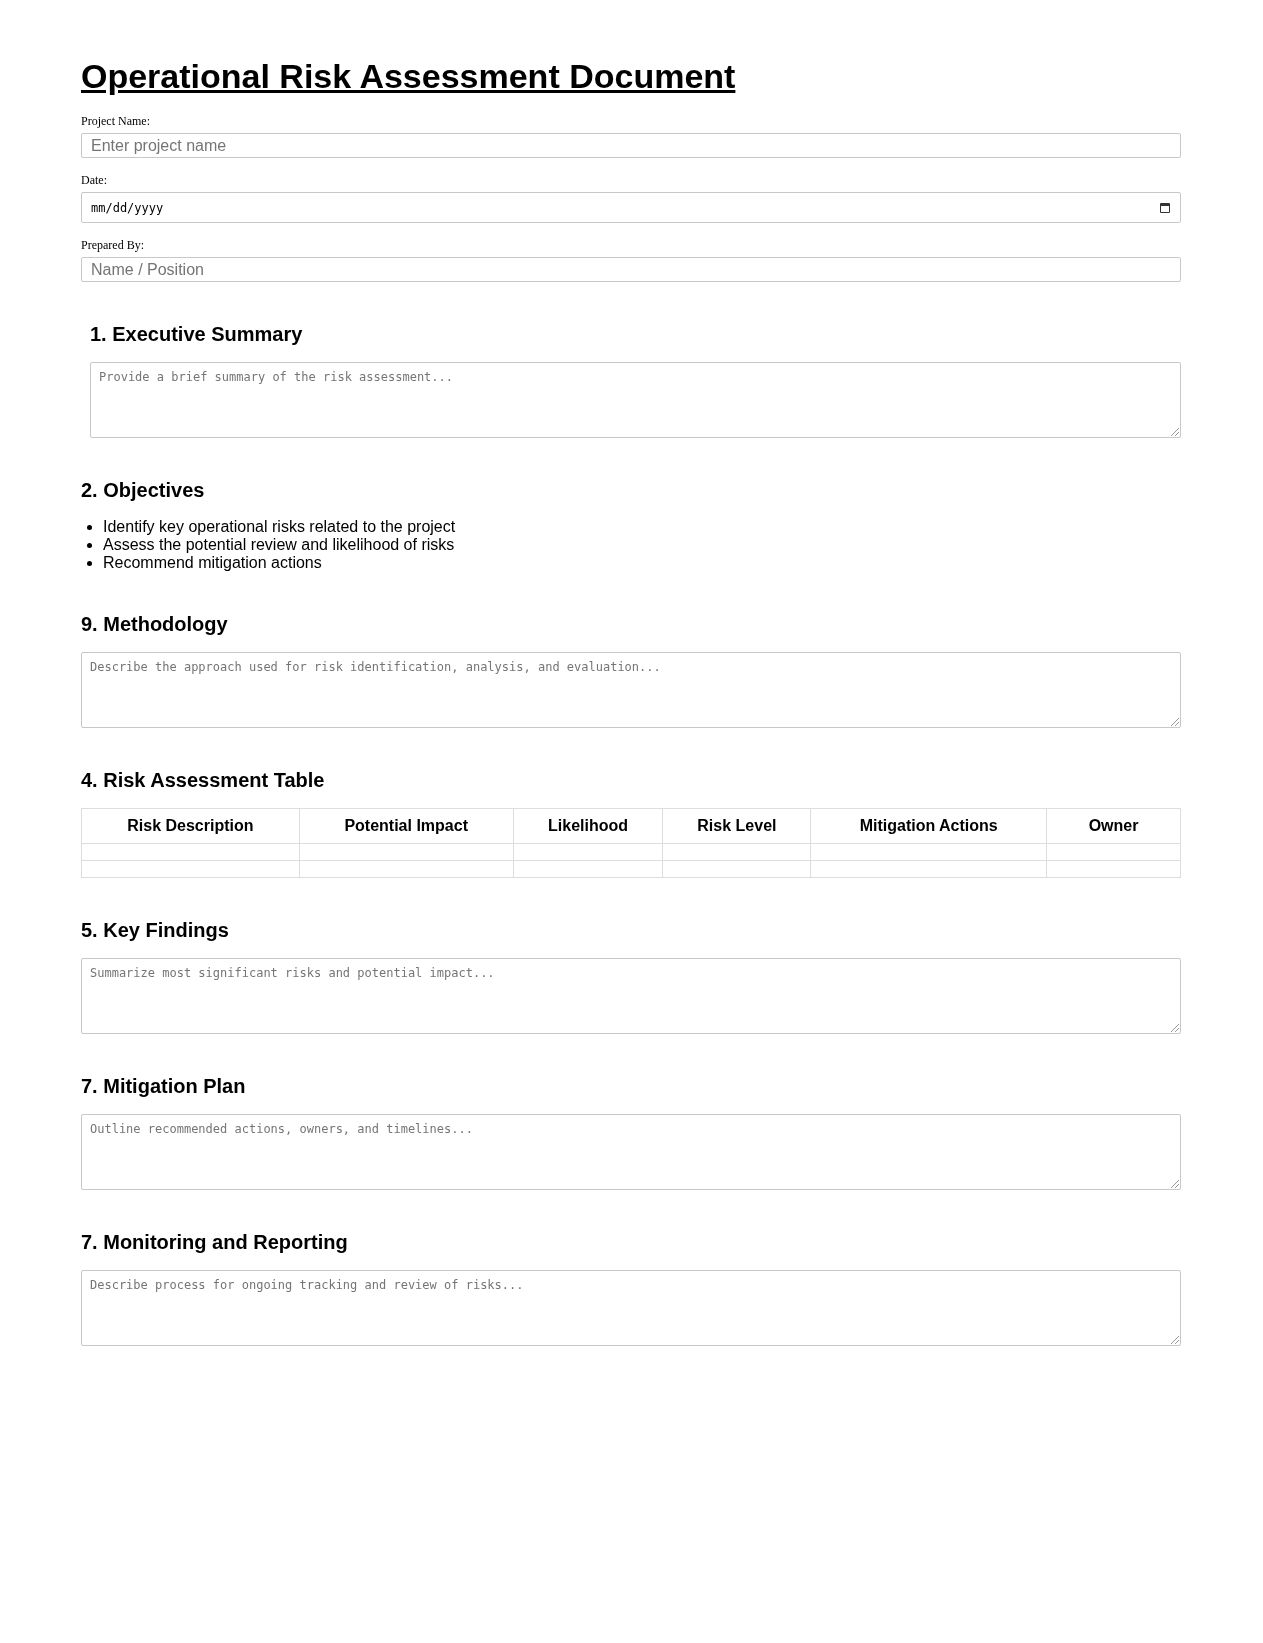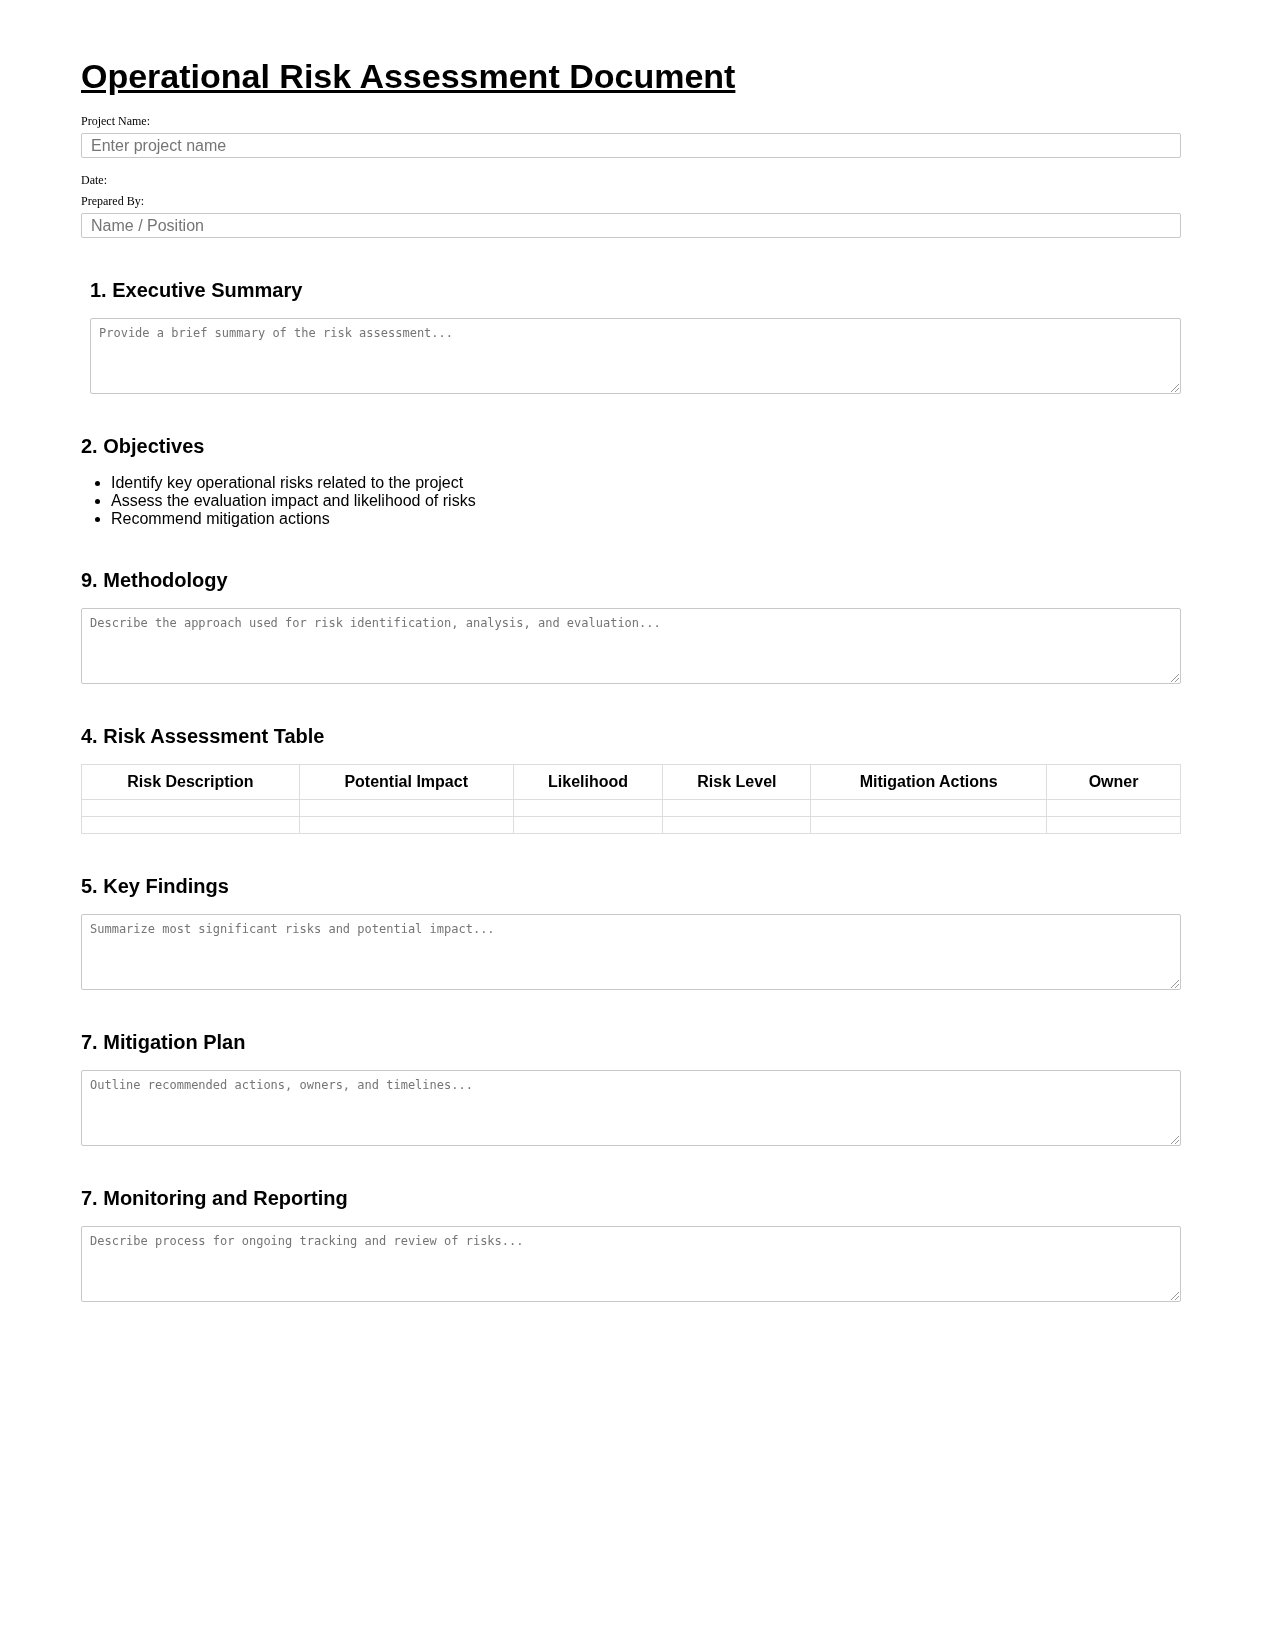--- a/index.html
+++ b/index.html
@@ -92,21 +92,21 @@
     }
     .resize-handle {
       position: absolute;
       right: 1px;
       bottom: 1px;
       width: 8px;
       height: 8px;
       background: linear-gradient(135deg, transparent 0 45%, #999 45% 55%, transparent 55% 70%, #999 70% 80%, transparent 80%);
     }
     ul {
-      margin: 12px;
+      margin: 4px;
       padding-left: 18px;
       font-size: 16px;
       line-height: 18px;
     }
     ul li { padding-left: 0; }
     table {
       width: 100%;
       border-collapse: collapse;
       font-size: 16px;
     }
@@ -126,39 +126,43 @@
 
 <div class="page">
   <h1>Operational Risk Assessment Document</h1>
 
   <label class="field-label">Project Name:</label>
   <div class="text-input">
     <span>Enter project name</span>
   </div>
 
   <label class="field-label">Date:</label>
+  <div class="date-input">
+    <span>mm/dd/yyyy</span>
+    <span class="cal-icon"></span>
+  </div>
 
   <label class="field-label">Prepared By:</label>
   <div class="text-input">
     <span>Name / Position</span>
   </div>
 
   <div class="section first">
     <h2>1. Executive Summary</h2>
     <div class="textarea">
       <span>Provide a brief summary of the risk assessment...</span>
       <span class="resize-handle"></span>
     </div>
   </div>
 
   <div class="section">
     <h2>2. Objectives</h2>
     <ul>
       <li>Identify key operational risks related to the project</li>
-      <li>Assess the evaluation impact and likelihood of risks</li>
+      <li>Assess the potential review and likelihood of risks</li>
       <li>Recommend mitigation actions</li>
     </ul>
   </div>
 
   <div class="section">
     <h2>9. Methodology</h2>
     <div class="textarea">
       <span>Describe the approach used for risk identification, analysis, and evaluation...</span>
       <span class="resize-handle"></span>
     </div>

